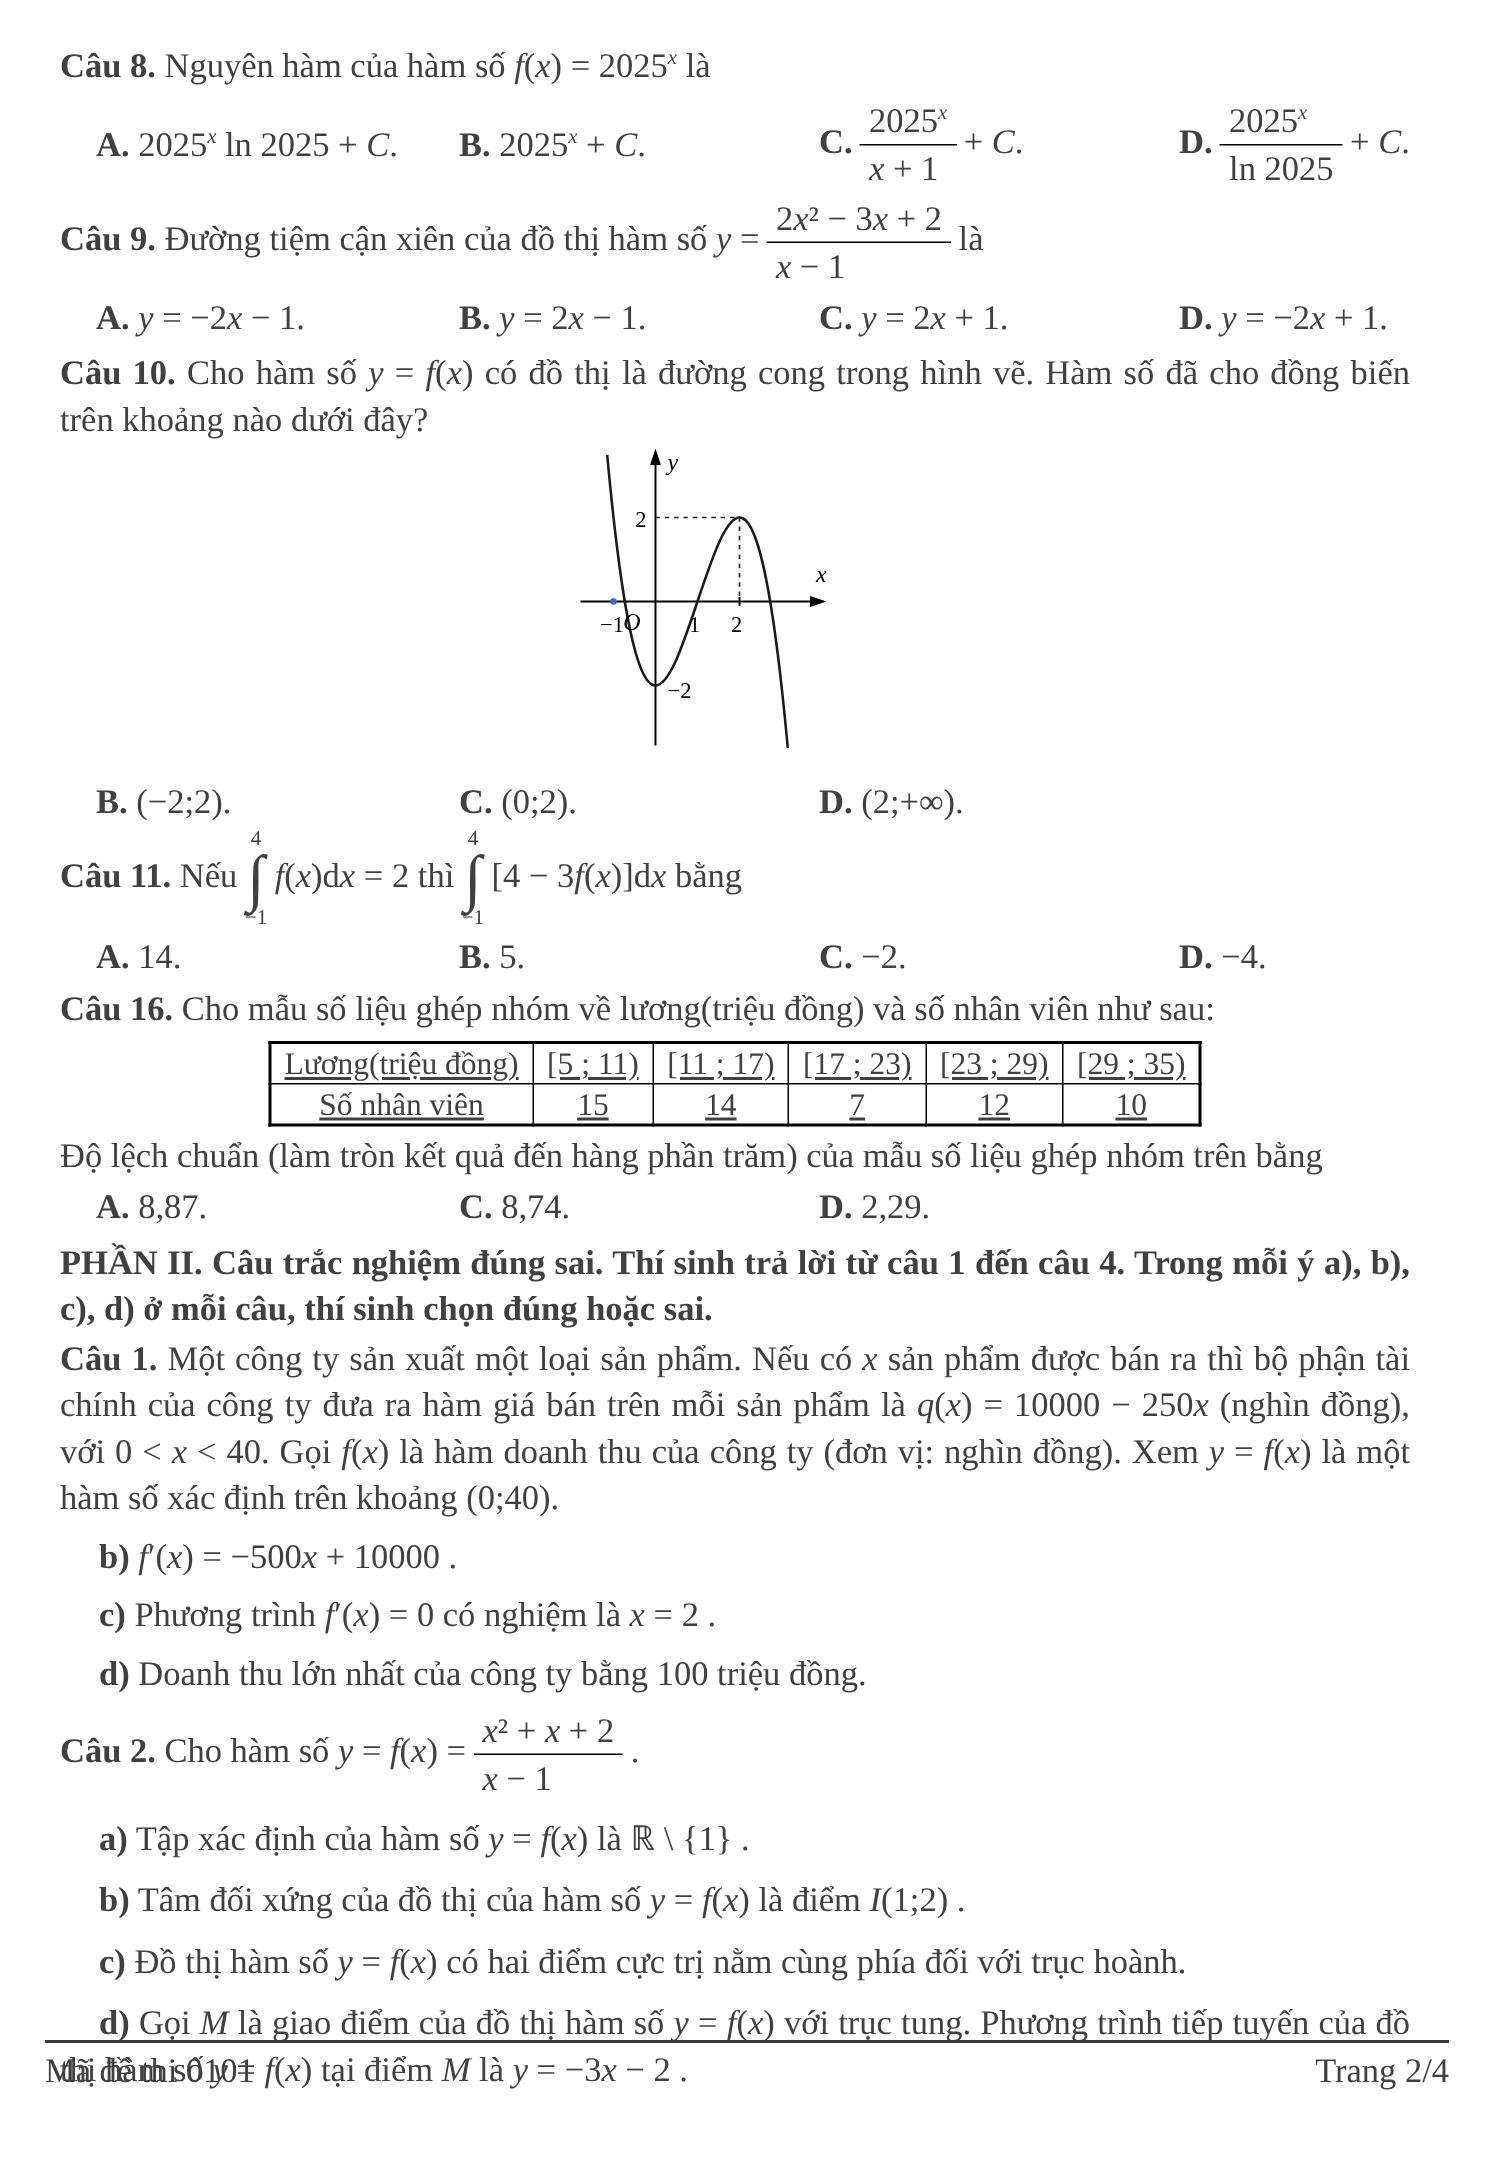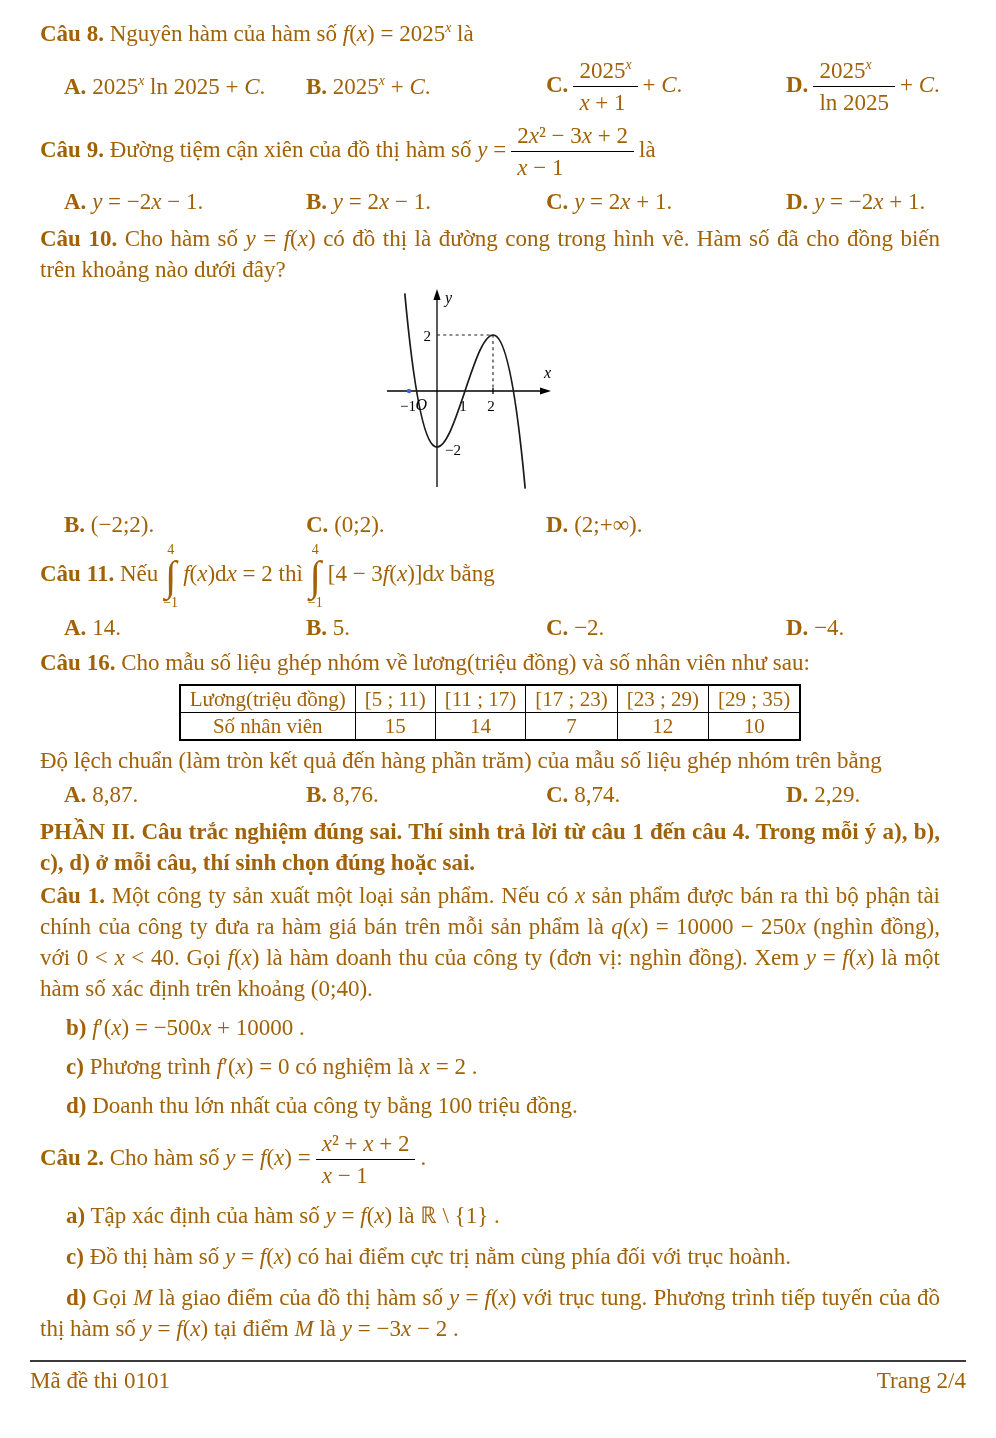--- a/index.html
+++ b/index.html
@@ -1,38 +1,38 @@
 <!DOCTYPE html>
 <html><head>
 <meta charset="utf-8">
 <style>
   html,body { margin:0; padding:0; background:#fff; }
   .page { position:relative; width:978px; height:1438px; overflow:hidden; box-sizing:border-box;
-          padding:18px 38px 0 40px; font-family:"Liberation Serif", serif; font-size:23px;
-          line-height:31px; color:#a16207; }
+          padding:28px 38px 0 40px; font-family:"Liberation Serif", serif; font-size:23px;
+          line-height:31px; color:#404040; }
   p { margin:0; }
   b { font-weight:bold; }
   .m i { font-style:italic; }
   sup { font-size:60%; line-height:0; vertical-align:super; }
   .just { text-align:justify; }
   .q { margin:4px 0 0; }
   .hd { font-weight:bold; margin-top:6px; }
   .opts { display:grid; grid-template-columns:242px 240px 240px auto; padding-left:24px;
           align-items:center; margin:4px 0; }
   .frac { display:inline-block; vertical-align:middle; text-align:left; margin:0 5px; line-height:29px; }
   .frac .num { display:block; padding:0 6px 1px; border-bottom:1.4px solid #000; }
   .frac .den { display:block; padding:1px 6px 0; }
   .intg { display:inline-flex; flex-direction:column; align-items:center; vertical-align:middle;
           margin:0 5px; }
   .intg .lim { font-size:14px; line-height:15px; }
   .intg .sgn { font-size:42px; line-height:38px; }
   .item { text-indent:26px; margin:8px 0; text-align:justify; }
   .c2i { margin:10px 0; }
   .gtable { border-collapse:collapse; margin:6px auto 4px; font-size:21px; line-height:24px;
-            border:2px solid #000; }
+            border:2px solid #000;text-decoration:underline; }
   .gtable td { border:1px solid #000; text-align:center; padding:1px 9px; }
   .graph-wrap { text-align:center; margin:2px 0 0; }
   .ax { stroke:#000; stroke-width:1.3; }
   .curve { fill:none; stroke:#1a1a1a; stroke-width:1.7; }
   .dash { fill:none; stroke:#222; stroke-width:1.1; stroke-dasharray:3 3.2; }
   .gl { font-family:"Liberation Serif", serif; font-size:15px; fill:#000; }
   .git { font-family:"Liberation Serif", serif; font-style:italic; font-size:16px; fill:#000; }
   .footer { position:absolute; top:1360px; left:30px; width:936px; border-top:2.4px solid #3a3a3a;
             padding-top:3px; display:flex; justify-content:space-between; }
 </style>
@@ -119,36 +119,36 @@
       <td>14</td>
       <td>7</td>
       <td>12</td>
       <td>10</td>
     </tr>
   </tbody>
     </table>
   <p class="q">Độ lệch chuẩn (làm tròn kết quả đến hàng phần trăm) của mẫu số liệu ghép nhóm trên bằng</p>
   <div class="opts" style="margin:3px 0">
     <span><b>A.</b> <span>8,87.</span></span>
-    <span><b>B.</b> <span>8,76.</span></span>
     <span><b>C.</b> <span>8,74.</span></span>
     <span><b>D.</b> <span>2,29.</span></span>
   </div>
 
   <p class="hd just">PHẦN II. Câu trắc nghiệm đúng sai. Thí sinh trả lời từ câu 1 đến câu 4. Trong mỗi ý a), b), c), d) ở mỗi câu, thí sinh chọn đúng hoặc sai.</p>
 
   <p class="q just" style="margin-top:2px"><b>Câu 1.</b><span> Một công ty sản xuất một loại sản phẩm. Nếu có </span><span class="m"><i>x</i></span><span> sản phẩm được bán ra thì bộ phận tài chính của công ty đưa ra hàm giá bán trên mỗi sản phẩm là </span><span class="m"><i>q</i>(<i>x</i>) = 10000 − 250<i>x</i></span><span> (nghìn đồng), với </span><span class="m">0 &lt; <i>x</i> &lt; 40</span><span>. Gọi </span><span class="m"><i>f</i>(<i>x</i>)</span><span> là hàm doanh thu của công ty (đơn vị: nghìn đồng). Xem </span><span class="m"><i>y</i> = <i>f</i>(<i>x</i>)</span><span> là một hàm số xác định trên khoảng </span><span class="m">(0;40)</span><span>.</span></p>
 
   <p class="item"><b>b)</b> <span class="m"><i>f</i>′(<i>x</i>) = −500<i>x</i> + 10000</span><span> .</span></p>
   <p class="item"><b>c)</b><span> Phương trình </span><span class="m"><i>f</i>′(<i>x</i>) = 0</span><span> có nghiệm là </span><span class="m"><i>x</i> = 2</span><span> .</span></p>
   <p class="item"><b>d)</b><span> Doanh thu lớn nhất của công ty bằng 100 triệu đồng.</span></p>
 
   <p class="q" style="margin-top:6px"><b>Câu 2.</b><span> Cho hàm số </span><span class="m"><i>y</i> = <i>f</i>(<i>x</i>) =</span><span class="frac m"><span class="num"><i>x</i>² + <i>x</i> + 2</span><span class="den"><i>x</i> − 1</span></span><span>.</span></p>
 
   <p class="item c2i"><b>a)</b><span> Tập xác định của hàm số </span><span class="m"><i>y</i> = <i>f</i>(<i>x</i>)</span><span> là </span><span class="m">ℝ \ {1}</span><span> .</span></p>
+  <p class="item c2i"><b>b)</b><span> Tâm đối xứng của đồ thị của hàm số </span><span class="m"><i>y</i> = <i>f</i>(<i>x</i>)</span><span> là điểm </span><span class="m"><i>I</i>(1;2)</span><span> .</span></p>
   <p class="item c2i"><b>c)</b><span> Đồ thị hàm số </span><span class="m"><i>y</i> = <i>f</i>(<i>x</i>)</span><span> có hai điểm cực trị nằm cùng phía đối với trục hoành.</span></p>
   <p class="item c2i"><b>d)</b><span> Gọi </span><span class="m"><i>M</i></span><span> là giao điểm của đồ thị hàm số </span><span class="m"><i>y</i> = <i>f</i>(<i>x</i>)</span><span> với trục tung. Phương trình tiếp tuyến của đồ thị hàm số </span><span class="m"><i>y</i> = <i>f</i>(<i>x</i>)</span><span> tại điểm </span><span class="m"><i>M</i></span><span> là </span><span class="m"><i>y</i> = −3<i>x</i> − 2</span><span> .</span></p>
 
   <div class="footer">
     <span>Mã đề thi 0101</span>
     <span>Trang 2/4</span>
   </div>
 
 </div>
 

